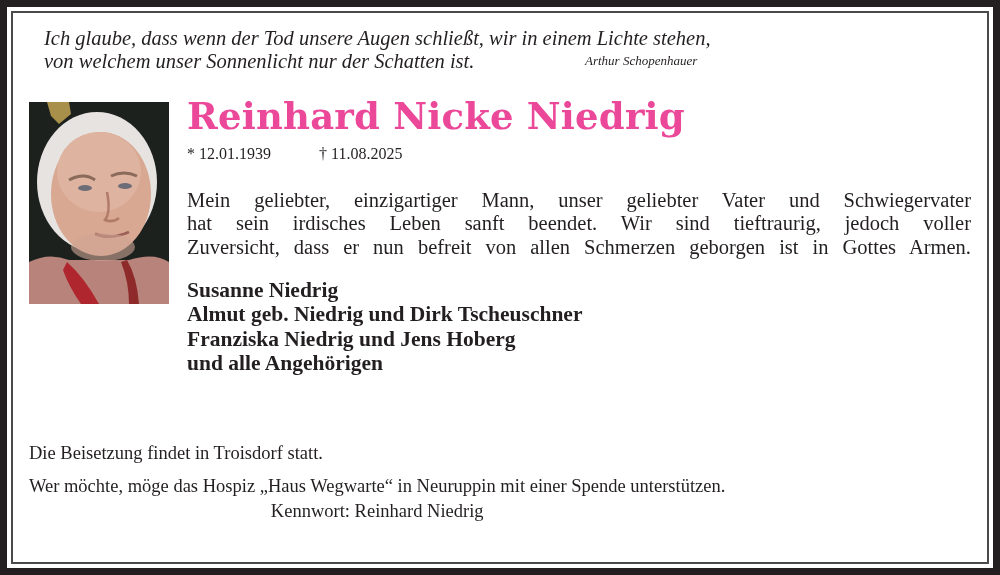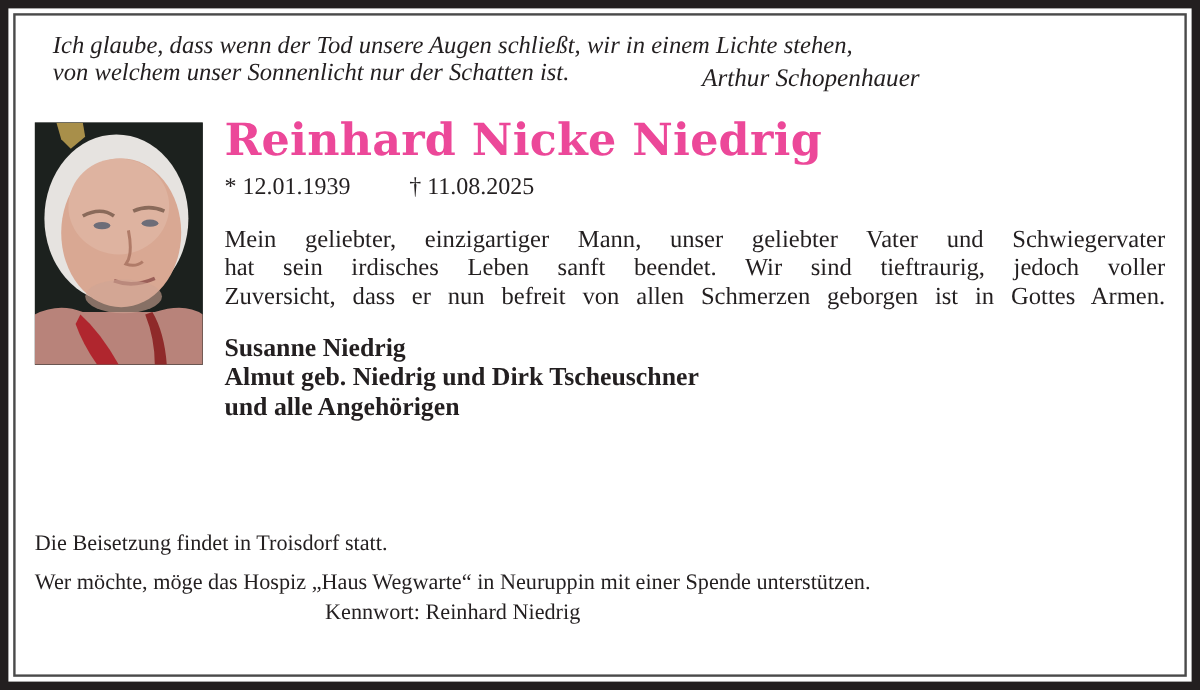--- a/index.html
+++ b/index.html
@@ -21,35 +21,35 @@
   }
   .quote {
     position: absolute; left: 29px; top: 27px;
     font-family: "Liberation Serif", "DejaVu Serif", serif;
     font-style: italic; font-size: 20.5px; line-height: 23px;
     color: #231f20; white-space: nowrap; margin-left: 15px;
   }
   .quote-author {
     position: absolute; left: 585px; top: 53px;
     font-family: "Liberation Serif", serif; font-style: italic;
-    font-size: 21px; color: #231f20; white-space: nowrap;
+    font-size: 13px; color: #231f20; white-space: nowrap;
   }
   .photo {
     position: absolute; left: 29px; top: 102px; width: 140px; height: 202px;
     background: #1a1e1c; overflow: hidden;
   }
   .name {
     position: absolute; left: 187px; top: 94px;
     font-family: "DejaVu Serif", serif; font-weight: bold;
     font-size: 37px; letter-spacing: 0.2px; white-space: nowrap;
     color: #ec4899;
   }
   .dates {
     position: absolute; left: 187px; top: 145px;
-    font-family: "Liberation Serif", serif; font-size: 20px; white-space: nowrap;
+    font-family: "Liberation Serif", serif; font-size: 16px; white-space: nowrap;
   }
   .dates span { display: inline-block; }
   .dates .died { margin-left: 44px; }
   .message {
     position: absolute; left: 187px; top: 189px; width: 784px;
     font-family: Liberation Serif, serif; font-size: 20.5px; line-height: 23.3px;
     text-align: justify;
   }
   .message div { text-align: justify; text-align-last: justify; }
   .message div.last { text-align-last: justify; }
@@ -106,20 +106,21 @@
 
 <div class="message">
   <div>Mein geliebter, einzigartiger Mann, unser geliebter Vater und Schwiegervater</div>
   <div>hat sein irdisches Leben sanft beendet. Wir sind tieftraurig, jedoch voller</div>
   <div class="last">Zuversicht, dass er nun befreit von allen Schmerzen geborgen ist in Gottes Armen.</div>
 </div>
 
 <div class="family">
   <div>Susanne Niedrig</div>
   <div>Almut geb. Niedrig und Dirk Tscheuschner</div>
+  <div>Franziska Niedrig und Jens Hoberg</div>
   <div>und alle Angehörigen</div>
 </div>
 
 <div class="footer">
   <span class="burial">Die Beisetzung findet in Troisdorf statt.</span>
   <span class="line">Wer möchte, möge das Hospiz „Haus Wegwarte“ in Neuruppin mit einer Spende unterstützen.</span>
   <span class="line">Kennwort: Reinhard Niedrig</span>
 </div>
 
 </body></html>

